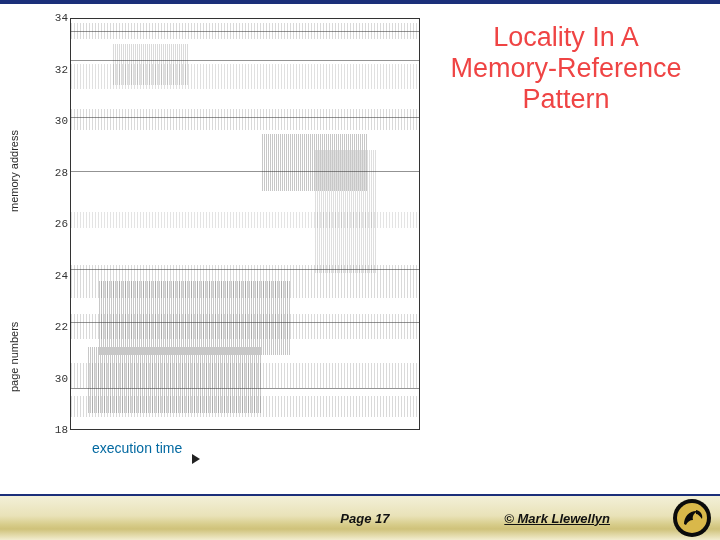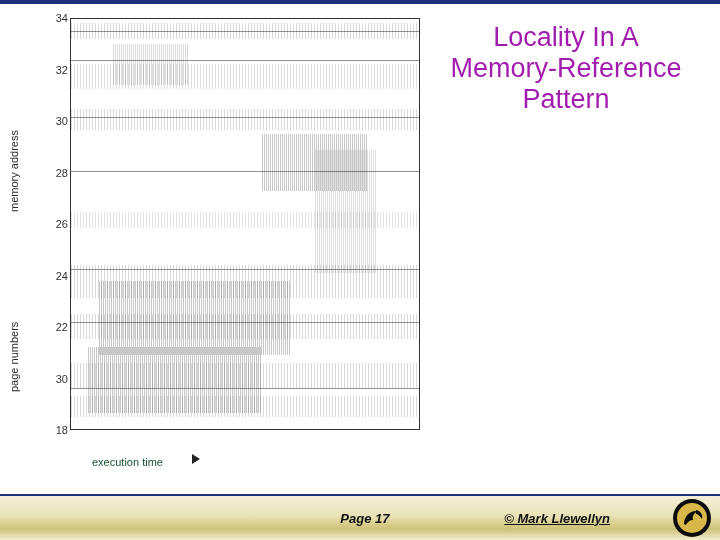--- a/index.html
+++ b/index.html
@@ -16,21 +16,21 @@
   }
   .title-block {
     position: absolute;
     top: 18px; right: 24px;
     width: 260px;
     text-align: center;
   }
   .title-block .line {
     font-size: 27px;
     line-height: 1.15;
-    color: #a21caf;
+    color: #ef4444;
   }
   .figure {
     position: absolute;
     top: 8px; left: 12px;
     width: 420px; height: 460px;
   }
   .plot-frame {
     position: absolute;
     left: 58px; top: 6px;
     width: 350px; height: 412px;
@@ -42,25 +42,25 @@
     position: absolute;
     left: -4px;
     font-size: 11px;
     color: #2a2a2a;
     transform: rotate(-90deg);
     transform-origin: left top;
   }
   .ylabel-upper { top: 200px; }
   .ylabel-lower { top: 380px; }
   .yticks { position: absolute; left: 36px; top: 6px; height: 412px; width: 20px; }
-  .ytick { position: absolute; right: 0; font-size: 11px; color: #333; transform: translateY(-50%); }
+  .ytick { position: absolute; right: 0; font-size: 11px; color: #333; transform: translateY(-50%); font-family: Liberation Mono, monospace; }
   .xlabel {
     position: absolute;
-    left: 80px; bottom: 4px;
-    font-size: 11px; color: #14532d;
+    left: 80px; bottom: 16px;
+    font-size: 14px; color: #0369a1;
   }
   .xarrow {
     position: absolute; left: 180px; bottom: 8px;
     width: 0; height: 0;
     border-left: 8px solid #222;
     border-top: 5px solid transparent;
     border-bottom: 5px solid transparent;
   }
   
   .band {

